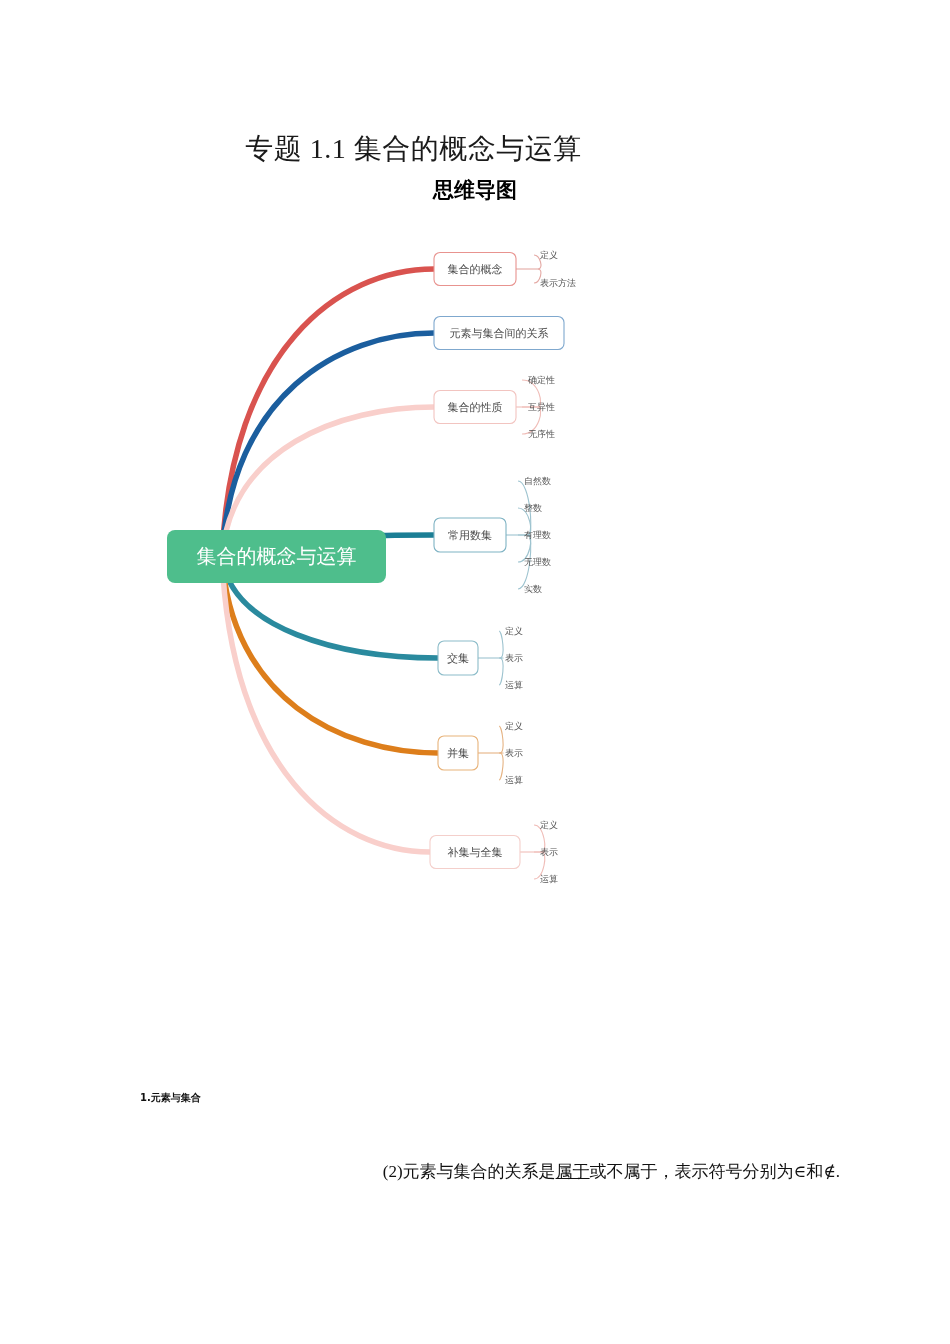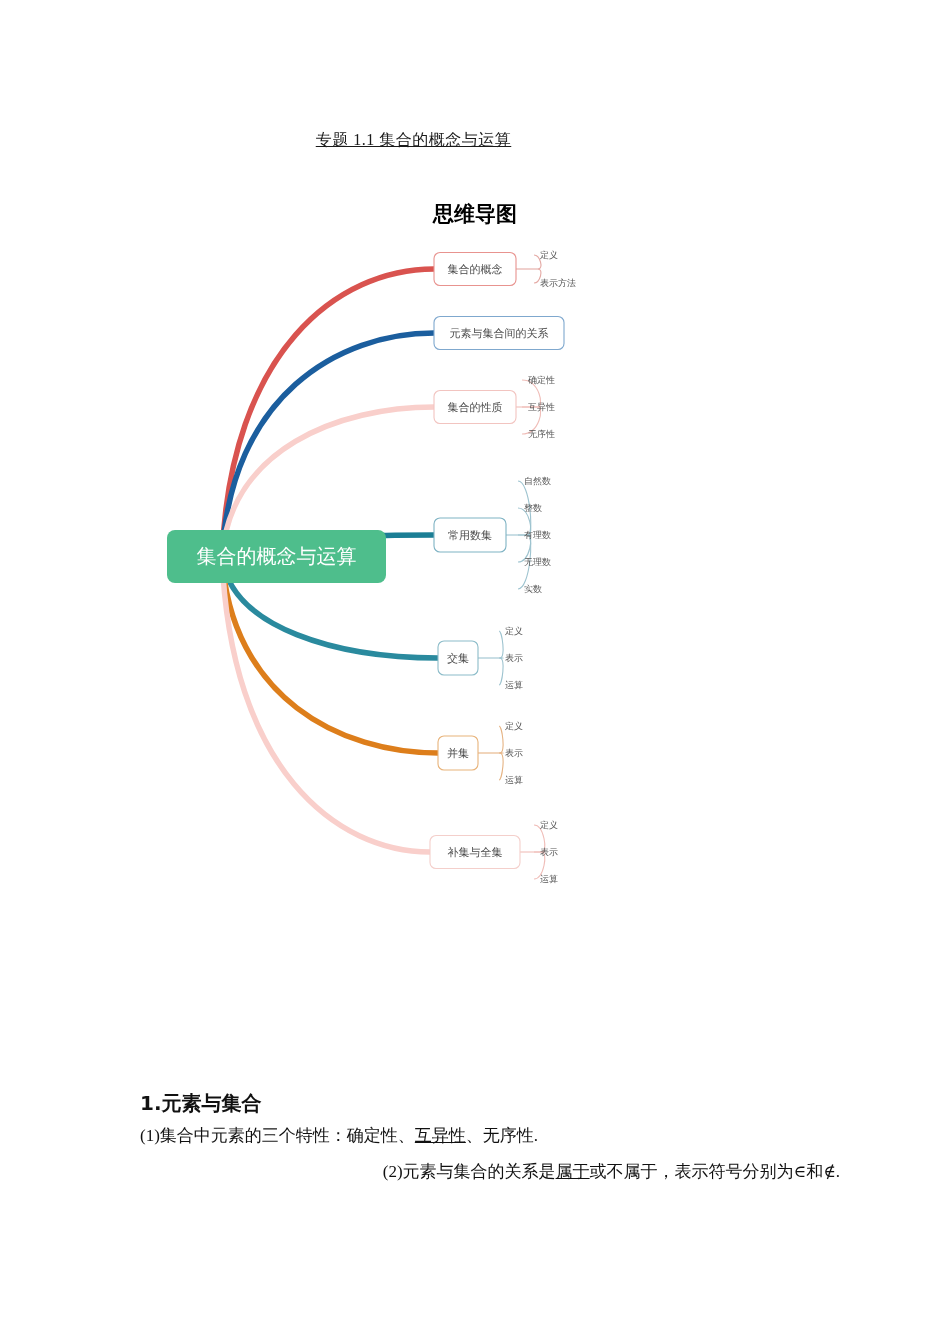--- a/index.html
+++ b/index.html
@@ -19,37 +19,36 @@
     position: relative;
     width: 950px;
     height: 1344px;
   }
   .doc-title {
     position: absolute;
     left: 0;
     top: 130px;
     width: 827px;
     text-align: center;
-    font-size: 16px;
+    font-size: 28px;
     font-family: "Liberation Serif", "DejaVu Serif", serif;
     letter-spacing: 0.5px;
     color: #1a1a1a;
-    text-decoration: underline;
   }
   .section-heading {
     position: absolute;
     left: 0;
     width: 950px;
     text-align: center;
     font-size: 21px;
     font-weight: bold;
     font-family: "DejaVu Sans", "Liberation Sans", sans-serif;
     color: #000;
   }
-  #mindmap-heading { top: 200px; }
+  #mindmap-heading { top: 176px; }
   #summary-heading { top: 1008px; }
 
   .mindmap-wrap {
     position: absolute;
     left: 0;
     top: 225px;
     width: 950px;
     height: 680px;
   }
   svg.mindmap {
@@ -82,21 +81,21 @@
     width: 700px;
     font-family: "Liberation Serif", "DejaVu Serif", serif;
     font-size: 17px;
     color: #111;
     line-height: 1.0;
   }
   #kp-title {
     top: 1093px;
     font-family: "DejaVu Sans", "Liberation Sans", sans-serif;
     font-weight: bold;
-    font-size: 20px;
+    font-size: 10px;
   }
   #kp-line1 { top: 1127px; }
   #kp-line2 { top: 1163px; text-align: right; }
   .u { text-decoration: underline; }
 </style>
 </head>
 <body>
 
 <div class="page">
 
@@ -196,17 +195,16 @@
       <g id="root-group">
           <rect x="167" y="305" width="219" height="53" rx="8" ry="8" fill="#4EBE8C"></rect>
           <text x="276.5" y="332.5" text-anchor="middle" class="root-label" fill="#ffffff">集合的概念与运算</text>
         </g>
     </svg>
   </div>
 
 
   <div class="body-text" id="kp-title">1.元素与集合</div>
 
-  <div class="body-text" id="kp-line1"><span>(1)集合中元素的三个特性：确定性、</span><span class="u">互异性</span><span>、无序性.</span></div>
 
   <div class="body-text" id="kp-line2"><span>(2)元素与集合的关系是</span><span class="u">属于</span><span>或不属于，表示符号分别为∈和∉.</span></div>
 
 </div>
 
 </body></html>

